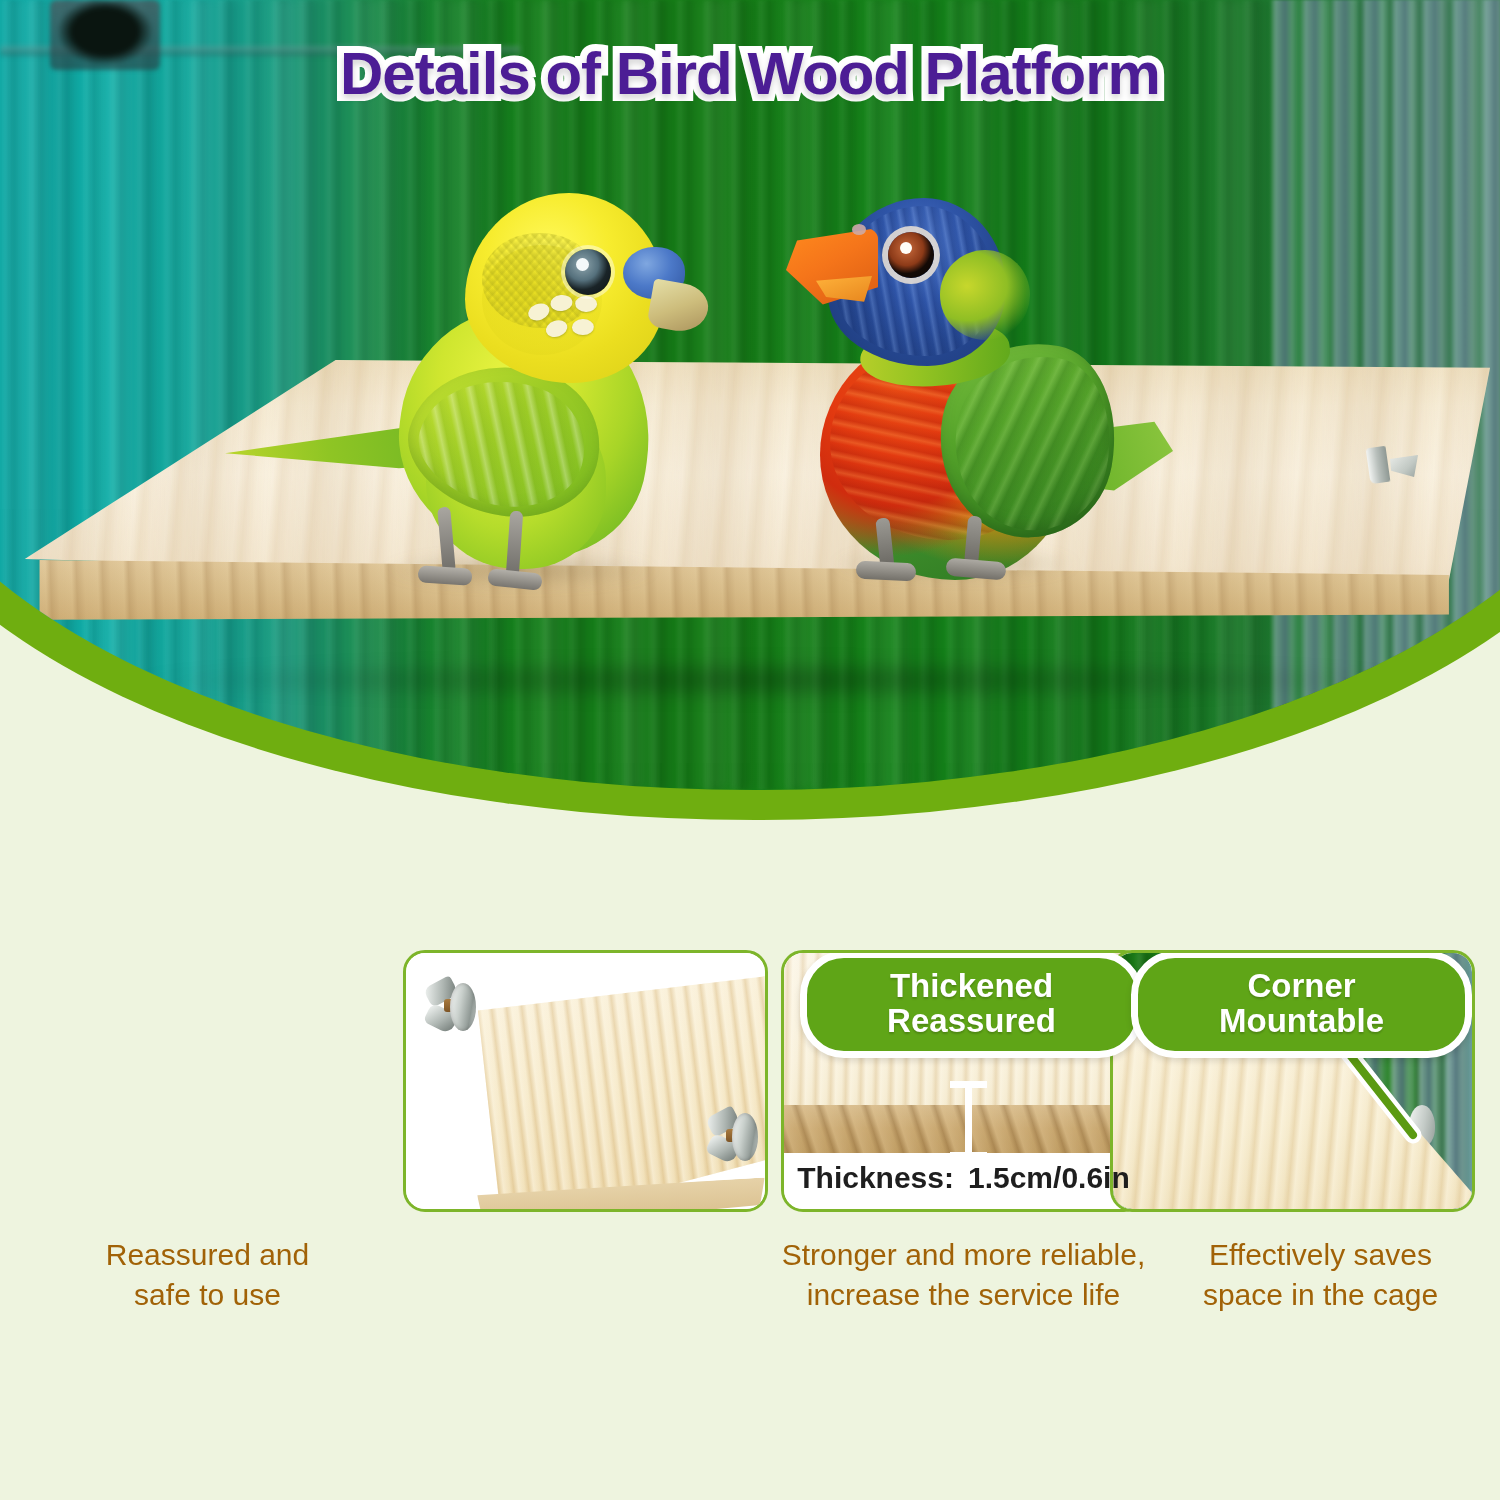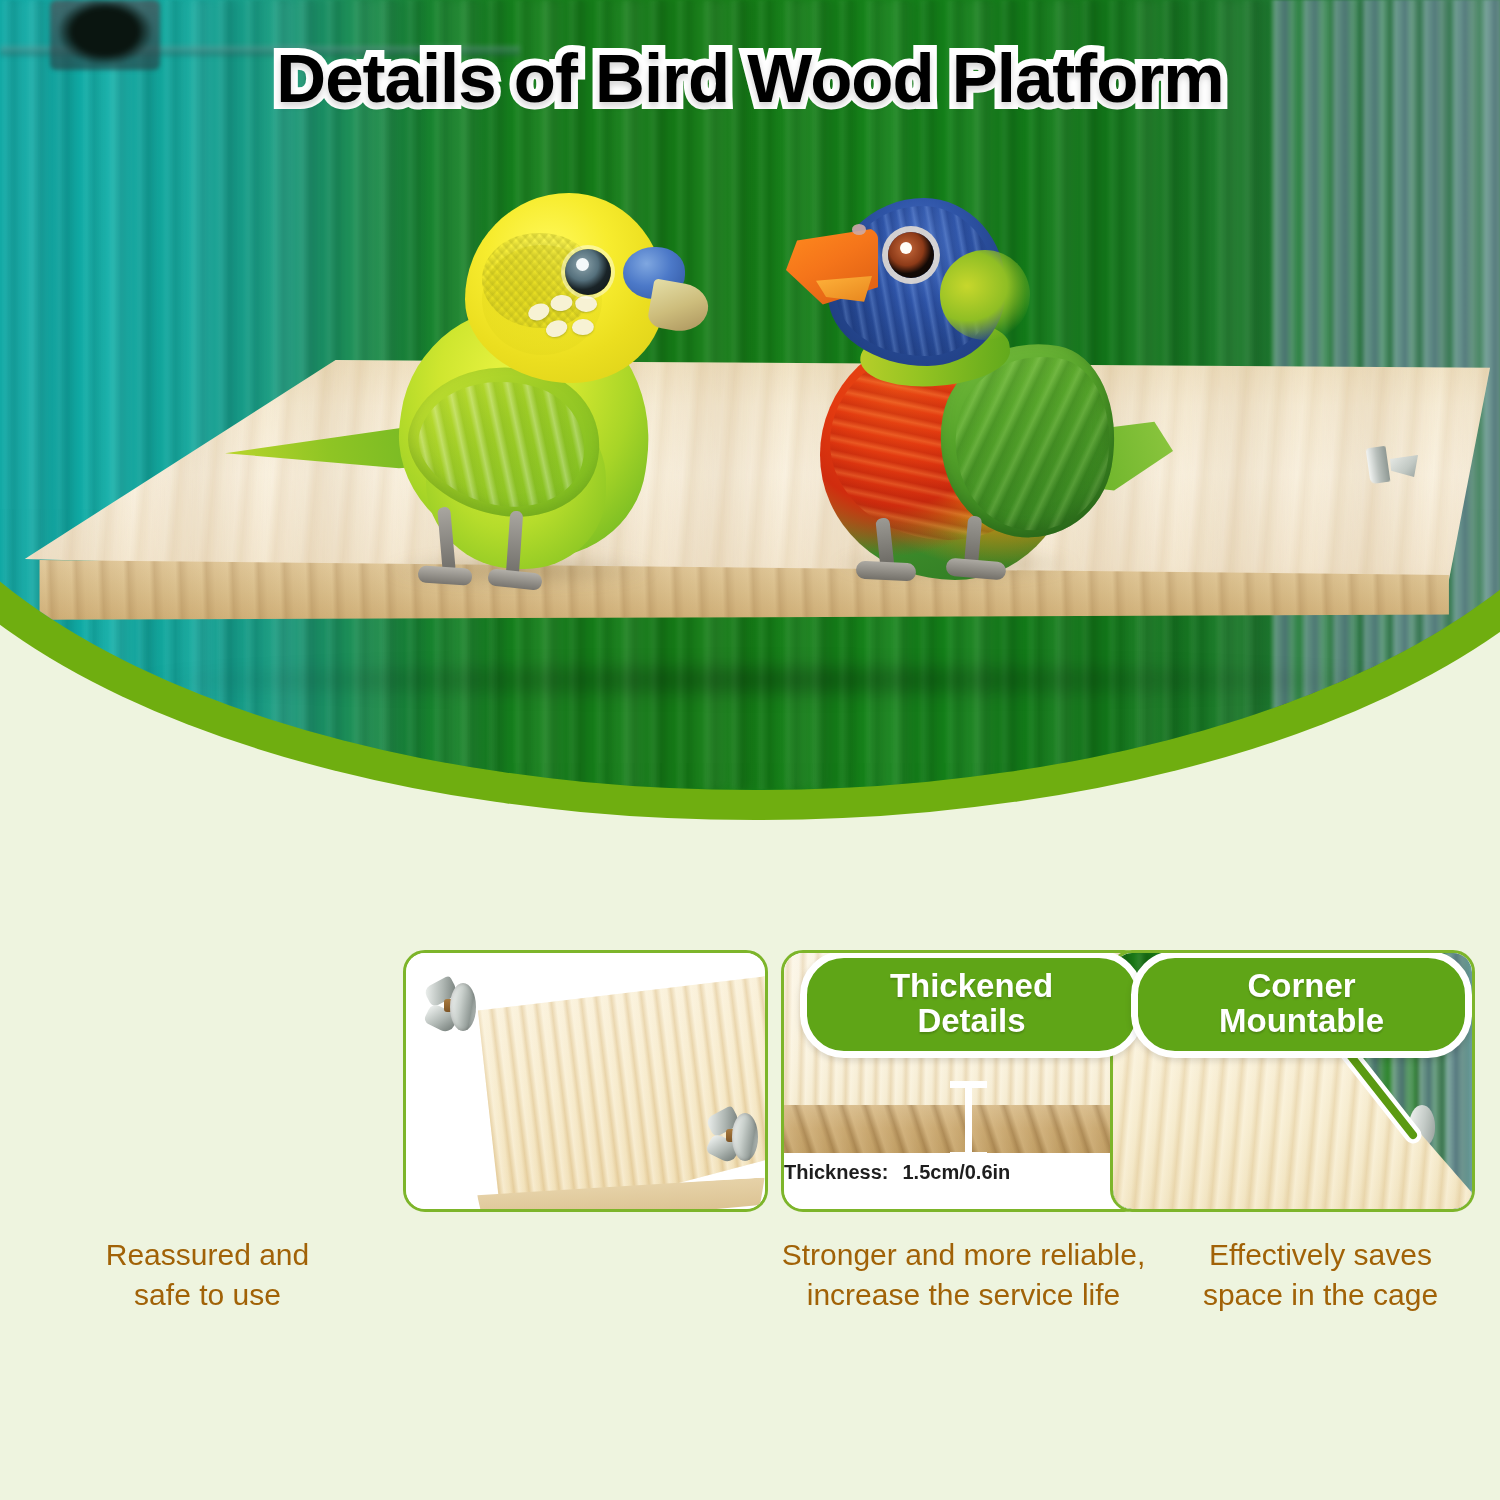--- a/index.html
+++ b/index.html
@@ -87,22 +87,22 @@
   .cage-rail {
     position:absolute; left:0; top:46px; width:520px; height:10px;
     background:linear-gradient(180deg, rgba(120,160,160,.45), rgba(30,70,70,.35));
     filter:blur(2.4px);
   }
 
   
   .hero-title {
     position:absolute; left:0; top:44px; width:1500px;
     text-align:center;
-    font-size:69px; font-weight:bold; line-height:1;
-    color:#000000;
+    font-size:60px; font-weight:bold; line-height:1;
+    color:#4c1d95;
     letter-spacing:-1px;
     -webkit-text-stroke:14px #FFFFFF;
     paint-order:stroke fill;
     text-shadow:0 4px 6px rgba(0,0,0,.18);
     white-space:nowrap;
   }
 
   
   .board {
     position:absolute; left:10px; top:360px; width:1480px; height:320px;
@@ -515,21 +515,22 @@
     background:#FFFFFF;
   }
   .dim-arrow {
     position:absolute; left:164px; top:128px; width:40px; height:78px; z-index:4;
   }
   .dim-arrow .bar { position:absolute; left:17px; top:6px; width:7px; height:66px; background:#FFFFFF; }
   .dim-arrow .cap-t { position:absolute; left:2px; top:0px; width:37px; height:7px; background:#FFFFFF; }
   .dim-arrow .cap-b { position:absolute; left:2px; top:71px; width:37px; height:7px; background:#FFFFFF; }
   .thickness-text {
     position:absolute; left:0; top:208px; width:100%;
-    font-size:20px; font-weight:bold; color:#1E1E1E;
+    text-align:center;
+    font-size:30px; font-weight:bold; color:#1E1E1E;
     z-index:5;
   }
   .thickness-text .val { font-weight:bold; margin-left:14px; }
 
   
   .corner-bg {
     position:absolute; inset:0;
     background:
       linear-gradient(90deg,
         #1B7A18 0px, #177512 60px, #1C8317 130px, #14700F 190px,
@@ -692,21 +693,21 @@
       <div class="thick-white"></div>
       <div class="dim-arrow">
         <span class="cap-t"></span>
           <span class="bar"></span>
           <span class="cap-b"></span>
       </div>
       <div class="thickness-text">
         <span>Thickness:</span><span class="val">1.5cm/0.6in</span>
       </div>
     </div>
-    <div class="badge" style="left:16px; top:-2px;">Thickened Details</div>
+    <div class="badge" style="left:16px; top:-2px;">Thickened Reassured</div>
   </div>
   <div class="caption" style="left:781px;">Stronger and more reliable,
 increase the service life</div>
 
   <div class="card" style="left:1110px; width:365px;">
     <div class="card-media radius-mask">
       <div class="corner-bg"></div>
       <div class="corner-bg-bars"></div>
       <div class="corner-bg-metal"></div>
       <div class="corner-screw"></div>

